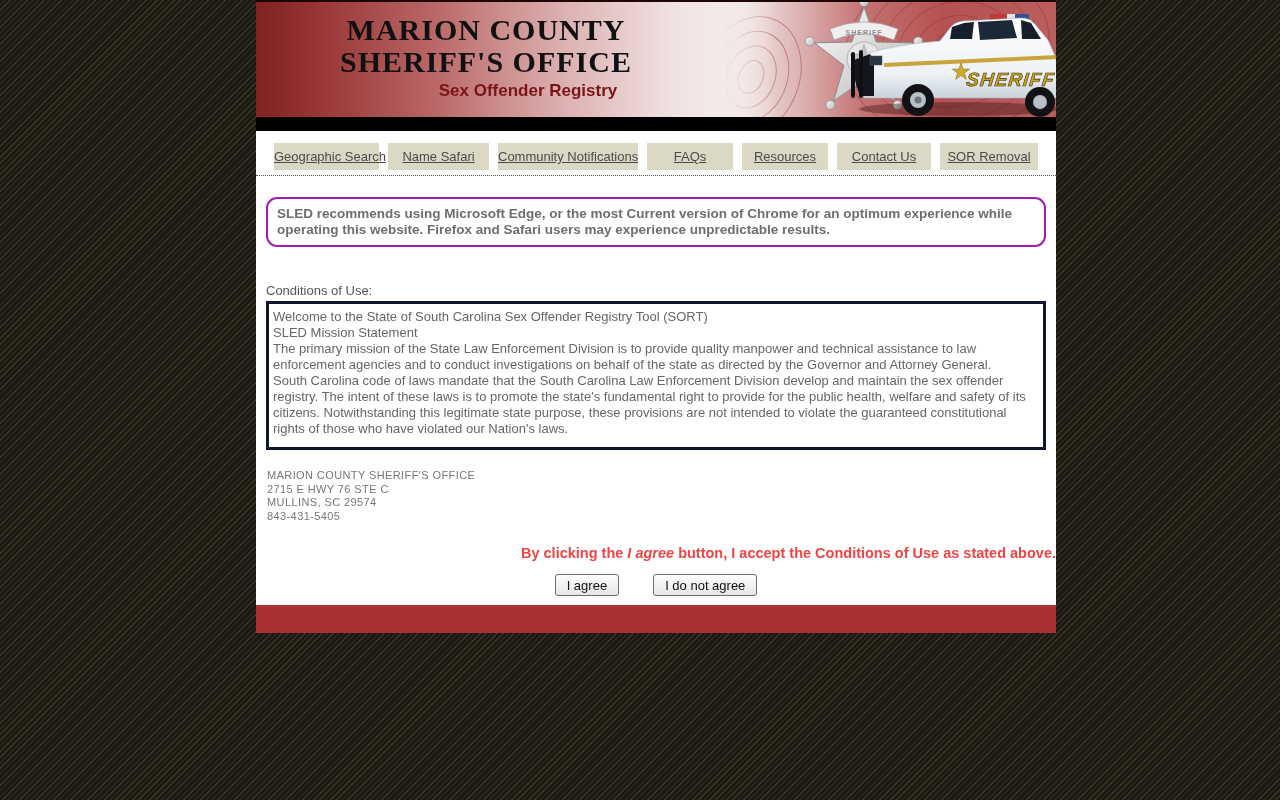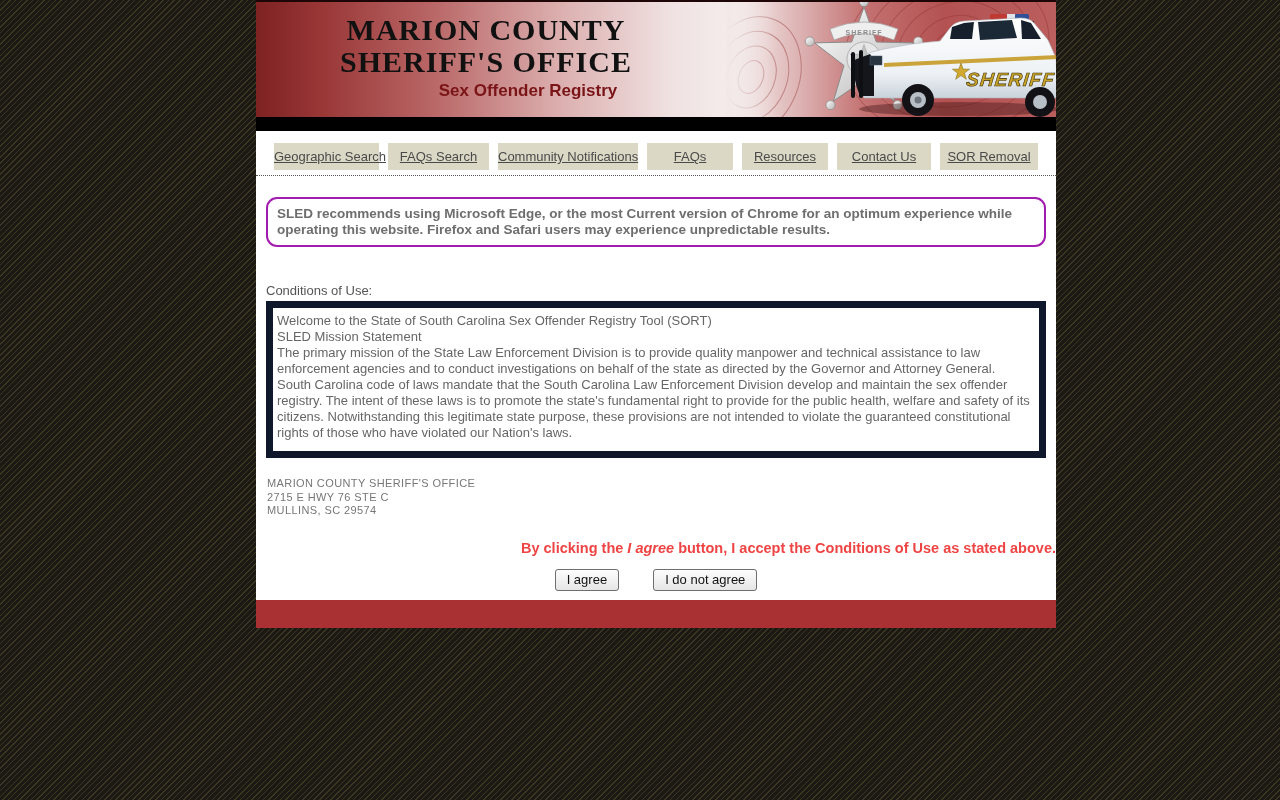--- a/index.html
+++ b/index.html
@@ -48,21 +48,21 @@
   .tab:nth-child(7){width:98px}
 
   .notice {
     margin:21px 10px 0; border:2px solid #a21caf; border-radius:11px;
     padding:7px 9px; font-weight:bold; font-size:13.5px; line-height:16px;
     color:var(--notice-text,#6E6E6E);
   }
 
   .cond-label { margin:36px 10px 3px; font-size:13px; color:#555555; }
   .cond-box {
-    margin:0 10px; border:7px solid #0f172a; padding:5px 4px 10px;
+    margin:0 10px; border:3px solid #0f172a; padding:5px 4px 10px;
     font-size:13px; line-height:16px; color:var(--body-text,#666666);
   }
   .cond-box p { margin:0; }
   .cond-box p.sp { }
 
   .address { margin:19px 0 0 11px; font-size:11px; line-height:13.5px; color:#777777; letter-spacing:0.4px; }
 
   .agreement { margin-top:22px; text-align:right; font-weight:bold; font-size:14.5px; color:#ef4444;margin-left:24px; }
   .agreement em { font-style:italic; }
 
@@ -167,21 +167,21 @@
       </svg>
     </div>
   </header>
 
   <div class="black-bar"></div>
 
   <main class="content">
 
     <nav class="tabs">
       <div class="tab">Geographic Search</div>
-      <div class="tab">FAQs Search</div>
+      <div class="tab">Name Safari</div>
       <div class="tab">Community Notifications</div>
       <div class="tab">FAQs</div>
       <div class="tab">Resources</div>
       <div class="tab">Contact Us</div>
       <div class="tab">SOR Removal</div>
     </nav>
 
     <div class="notice">SLED recommends using Microsoft Edge, or the most Current version of Chrome for an optimum experience while operating this website. Firefox and Safari users may experience unpredictable results.</div>
 
     <div class="cond-label">Conditions of Use:</div>
@@ -190,20 +190,21 @@
       <p>Welcome to the State of South Carolina Sex Offender Registry Tool (SORT)</p>
       <p class="sp">SLED Mission Statement</p>
       <p>The primary mission of the State Law Enforcement Division is to provide quality manpower and technical assistance to law enforcement agencies and to conduct investigations on behalf of the state as directed by the Governor and Attorney General.</p>
       <p class="sp">South Carolina code of laws mandate that the South Carolina Law Enforcement Division develop and maintain the sex offender registry. The intent of these laws is to promote the state's fundamental right to provide for the public health, welfare and safety of its citizens. Notwithstanding this legitimate state purpose, these provisions are not intended to violate the guaranteed constitutional rights of those who have violated our Nation's laws.</p>
     </div>
 
     <div class="address">
       <div>MARION COUNTY SHERIFF'S OFFICE</div>
       <div>2715 E HWY 76 STE C</div>
       <div>MULLINS, SC 29574</div>
+      <div>843-431-5405</div>
     </div>
 
     <div class="agreement">
       <span>By clicking the </span><em>I agree</em><span> button, I accept the Conditions of Use as stated above.</span>
     </div>
 
     <div class="btn-row">
       <button type="button">I agree</button>
       <button type="button">I do not agree</button>
     </div>

